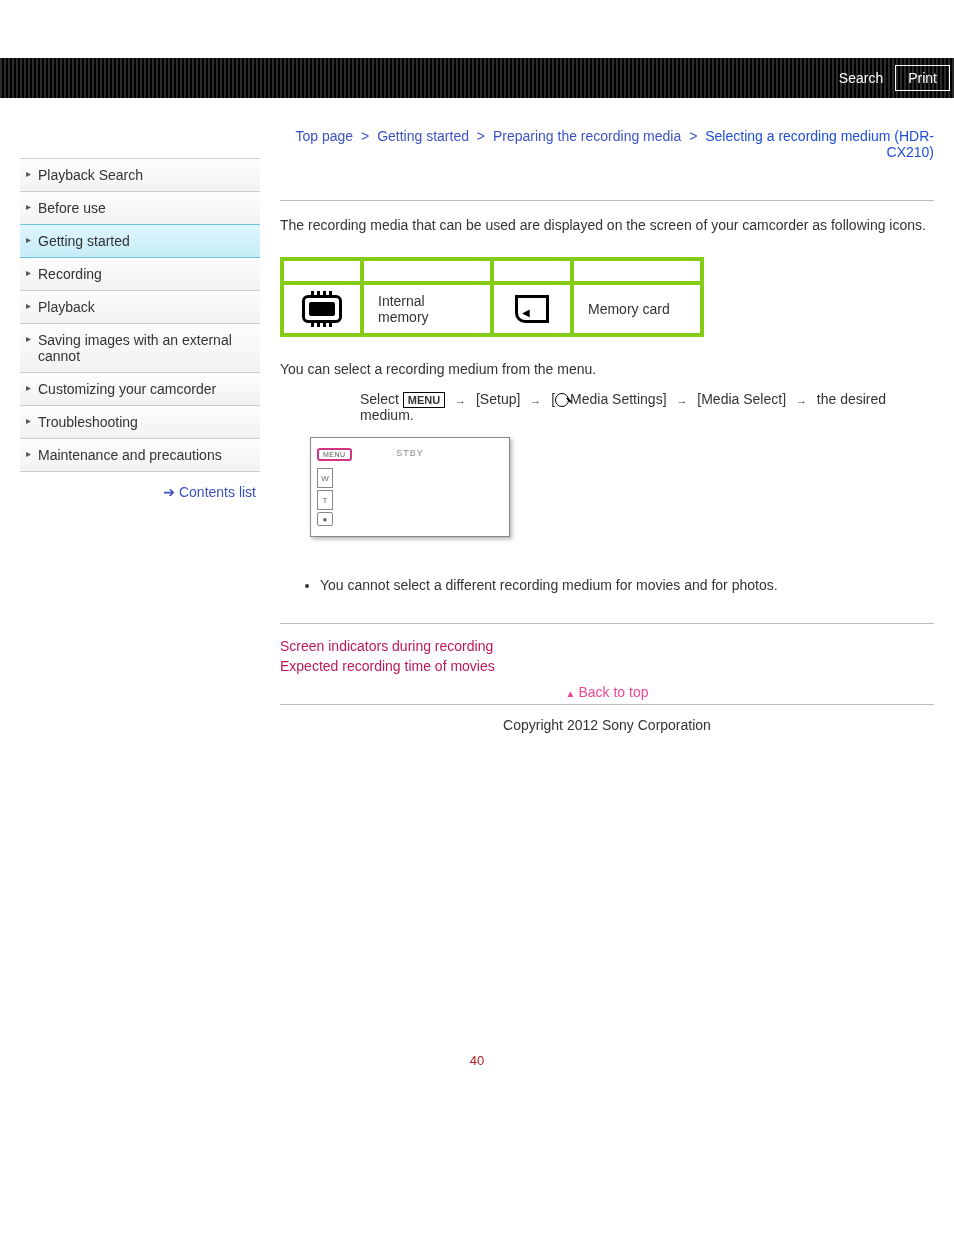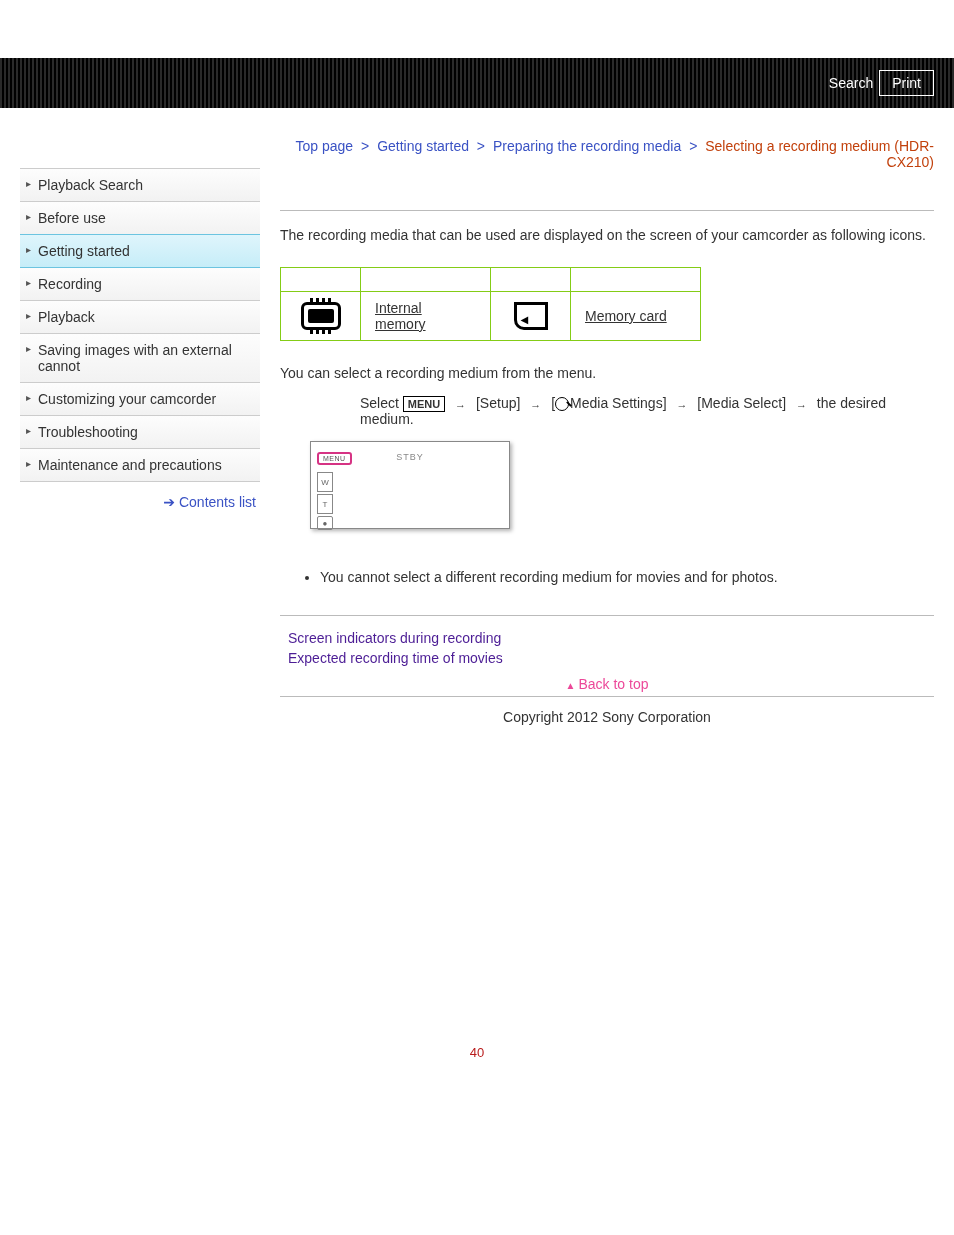--- a/index.html
+++ b/index.html
@@ -10,27 +10,27 @@
     color: #333;
     background: #fff;
   }
   .page {
     width: 954px;
     margin: 0 auto;
     padding-bottom: 40px;
   }
   .topbar {
     margin-top: 58px;
-    height: 50px;
+    height: 40px;
     background: repeating-linear-gradient(90deg, #2a2a2a 0px, #2a2a2a 2px, #000 2px, #000 4px);
     display: flex;
     justify-content: flex-end;
     align-items: center;
-    padding-right: 20px;
-    gap: 0;
+    padding-right: 4px;
+    gap: 6px;
   }
   .topbar .btn {
     color: #fff;
     border: 1px solid #fff;
     padding: 4px 12px;
     font-size: 14px;
     cursor: pointer;
     background: transparent;
   }
   .topbar .btn.search {
@@ -98,25 +98,24 @@
     border: none;
     border-top: 1px solid #bbb;
     margin: 14px 0;
   }
   .intro { margin: 16px 0 24px; }
   .media-table {
     border-collapse: collapse;
     margin-bottom: 24px;
   }
   .media-table td {
-    border: 1px solid #84cc16;
+    border: 4px solid #84cc16;
     padding: 8px 14px;
     vertical-align: middle;
     height: 40px;
-    text-decoration: underline;
   }
   .media-table .icon-cell { width: 80px; text-align: center; }
   .media-table .label-cell { width: 130px; }
   .media-table .header-row td { height: 24px; }
   .icon-internal {
     width: 40px; height: 28px;
     border: 3px solid #000;
     border-radius: 6px;
     position: relative;
     margin: 0 auto;
@@ -155,21 +154,21 @@
   .tool-icon {
     display:inline-block; width:14px; height:14px;
     border:1.5px solid #000; border-radius:50%;
     position:relative; vertical-align:middle; margin-right:1px;
   }
   .tool-icon::after {
     content:''; position:absolute; width:6px; height:2px;
     background:#000; right:-4px; top:5px; transform:rotate(45deg);
   }
   .screenshot-box {
-    width: 200px; height: 88px;
+    width: 200px; height: 100px;
     border: 1px solid #888;
     box-shadow: 2px 2px 4px rgba(0,0,0,0.3);
     margin: 14px 0 40px 30px;
     position: relative;
     background: #fff;
     padding: 6px;
   }
   .screenshot-box .menu-highlight {
     border: 2px solid #d63384;
     border-radius: 3px;
@@ -188,21 +187,21 @@
     display:flex; flex-direction:column; gap:2px;
   }
   .screenshot-box .zoom div {
     width:16px; height:20px; border:1px solid #888;
     font-size:8px; display:flex; align-items:center; justify-content:center;
     color:#666;
   }
   .screenshot-box .zoom div.dot { height:14px; border-radius:2px; }
   .notes ul { margin: 10px 0 30px 20px; padding-left: 20px; }
   .notes li { list-style: disc; margin: 4px 0; }
-  .related a { color: #4c1d95; display: block; margin: 4px 8px; }
+  .related a { color: #be185d; display: block; margin: 4px 0; }
   .backtop {
     text-align: center; color: #ec4899; font-size: 14px;
     margin-top: 10px;
   }
   .backtop .tri { font-size: 10px; margin-right:3px; }
   .footer-line { border-top:1px solid #bbb; margin-top:4px; }
   .copyright { text-align:center; font-size:14px; margin-top:12px; }
   .pagenum { text-align:center; font-size:13px; margin-top: 320px; color:#b91c1c; }
   a { text-decoration: none; }
 </style>
@@ -227,21 +226,21 @@
           <div class="nav-item">Customizing your camcorder</div>
           <div class="nav-item">Troubleshooting</div>
           <div class="nav-item">Maintenance and precautions</div>
         </div>
       <a class="contents-link">
         <span class="arrow">➔</span><span>Contents list</span>
       </a>
     </div>
 
     <div class="main">
-      <div class="breadcrumb" id="breadcrumb"><a style="color: rgb(58, 82, 196);">Top page</a><span class="sep"> &gt; </span><a style="color: rgb(58, 82, 196);">Getting started</a><span class="sep"> &gt; </span><a style="color: rgb(58, 82, 196);">Preparing the recording media</a><span class="sep"> &gt; </span><a style="color: #c2410c;">Selecting a recording medium (HDR-CX210)</a></div>
+      <div class="breadcrumb" id="breadcrumb"><a style="color: rgb(58, 82, 196);">Top page</a><span class="sep"> &gt; </span><a style="color: rgb(58, 82, 196);">Getting started</a><span class="sep"> &gt; </span><a style="color: rgb(58, 82, 196);">Preparing the recording media</a><span class="sep"> &gt; </span><a style="color: #1d4ed8;">Selecting a recording medium (HDR-CX210)</a></div>
 
       <hr class="divider">
 
       <p class="intro">The recording media that can be used are displayed on the screen of your camcorder as following icons.</p>
 
       <table class="media-table">
         <tbody>
             <tr class="header-row">
           <td class="icon-cell"></td>
               <td class="label-cell"></td>

